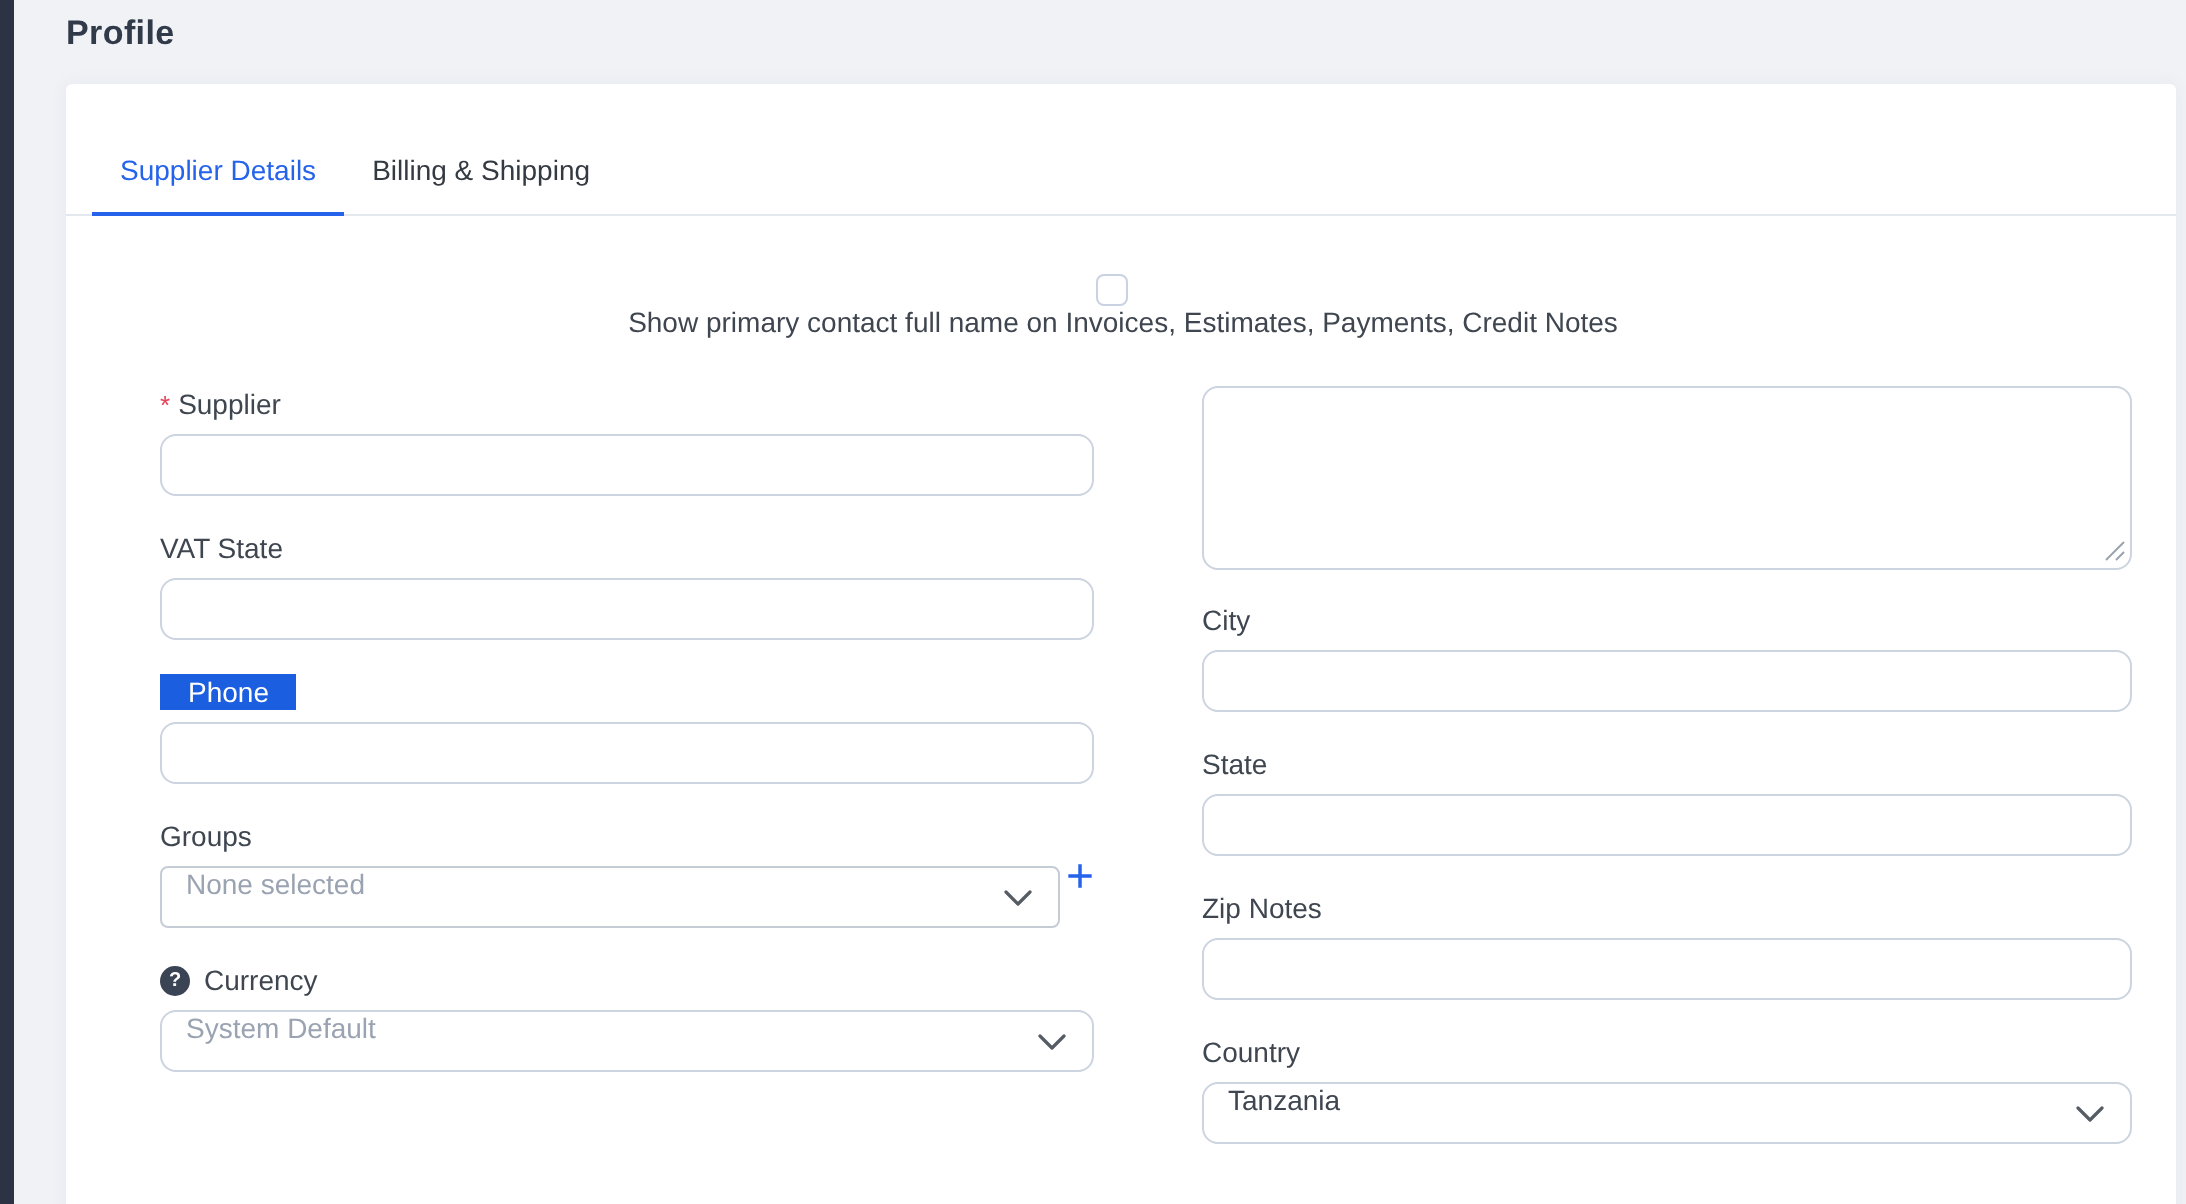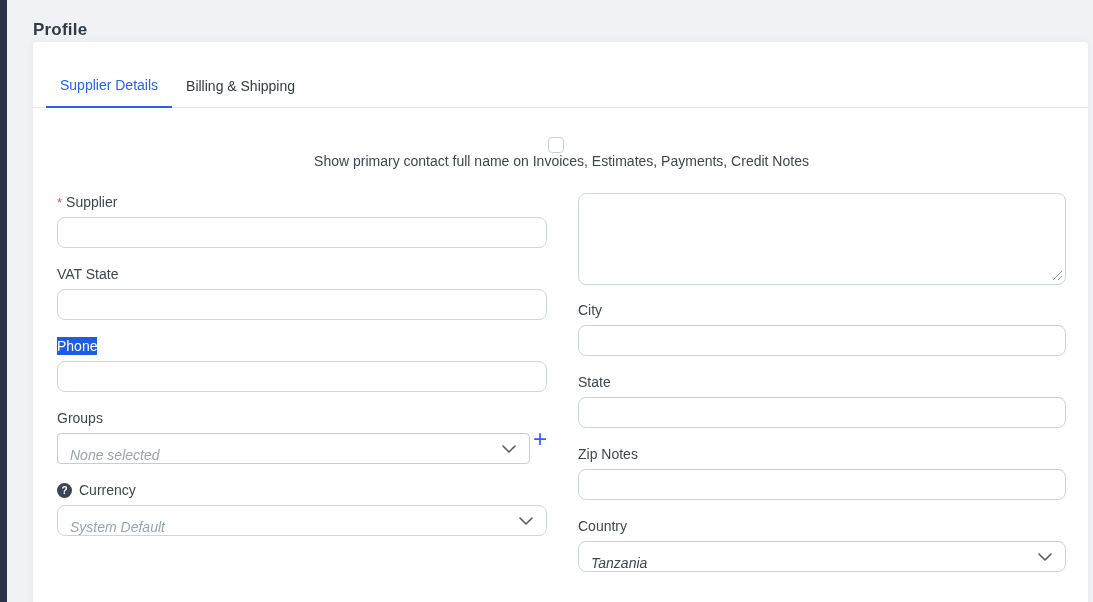--- a/index.html
+++ b/index.html
@@ -10,38 +10,37 @@
     position: relative;
     overflow: hidden;
     color: #3f4650;
   }
   .side-rail {
     position: absolute; left: 0; top: 0;
     width: 7px; height: 602px;
     background: #2c3344;
   }
   .page-title {
-    position: absolute; left: 33px; top: 20px;
+    position: absolute; left: 33px; top: 7px;
     font-size: 17px; font-weight: 700; color: #313a49;
     letter-spacing: .2px;
   }
   .card {
     position: absolute; left: 33px; top: 42px;
     width: 1055px; height: 600px;
     background: #ffffff;
     border-radius: 3px;
     box-shadow: 0 0 10px rgba(40,50,70,0.05);
   }
   
   .tabs {
     display: flex;
     margin-top: 26px;
     padding-left: 13px;
     border-bottom: 1px solid #e3e8ee;
-    align-items: center;
   }
   .tab {
     font-size: 14px;
     padding: 9px 14px 13px;
     color: #333a41;
     cursor: pointer;
     white-space: nowrap;
   }
   .tab.active {
     color: #2563eb;
@@ -63,32 +62,32 @@
     margin-right: 12px;
     flex: 0 0 auto;
     cursor: pointer;
   }
   .checkbox-label { font-size: 14px; color: #3f4650; }
 
   .form-grid { display: flex; gap: 31px; }
   .col-left  { width: 490px; flex: 0 0 auto; }
   .col-right { width: 488px; flex: 0 0 auto; }
 
-  .field-group { margin-bottom: 17px; }
+  .field-group { margin-bottom: 17px; margin-left: 23px; }
   .field-label {
     display: block;
     font-size: 14px; line-height: 19px;
     color: #3f4650;
     margin-bottom: 5px;
   }
   .req-star { color: #e8435a; margin-right: 4px; font-size: 13px; }
   .selected-label {
     background: #1b5fe0;
     color: #ffffff;
-    padding: 1px 0;
+    padding: 1px 14px;
   }
   .label-with-icon { display: flex; align-items: center; gap: 7px; }
   .help-icon {
     width: 15px; height: 15px; border-radius: 50%;
     background: #3a4454; color: #fff;
     font-size: 10px; font-weight: 700;
     display: flex; align-items: center; justify-content: center;
     flex: 0 0 auto;
   }
 
@@ -117,25 +116,24 @@
     position: absolute; right: 3px; bottom: 4px;
     pointer-events: none; line-height: 0;
   }
 
   .select-box {
     position: relative;
     height: 31px; width: 100%;
     border: 1px solid #ccd4e0;
     border-radius: 8px;
     background: #fff;
-    display: flex; align-items: flex-end;
+    display: flex; align-items: flex-start;
     padding: 0 36px 0 12px;
     font-size: 14px;
     cursor: pointer;
-    font-style: italic;
   }
   .select-box.square { border-radius: 4px; border-color: #c6ccd6; }
   .select-text.placeholder { color: #9aa3b1; }
   .select-text.value { color: #3f4650; }
   .chevron {
     position: absolute; right: 13px; top: 50%;
     margin-top: -4px; line-height: 0;
   }
   .groups-row { display: flex; align-items: flex-start; }
   .groups-row .select-box { flex: 1 1 auto; }

